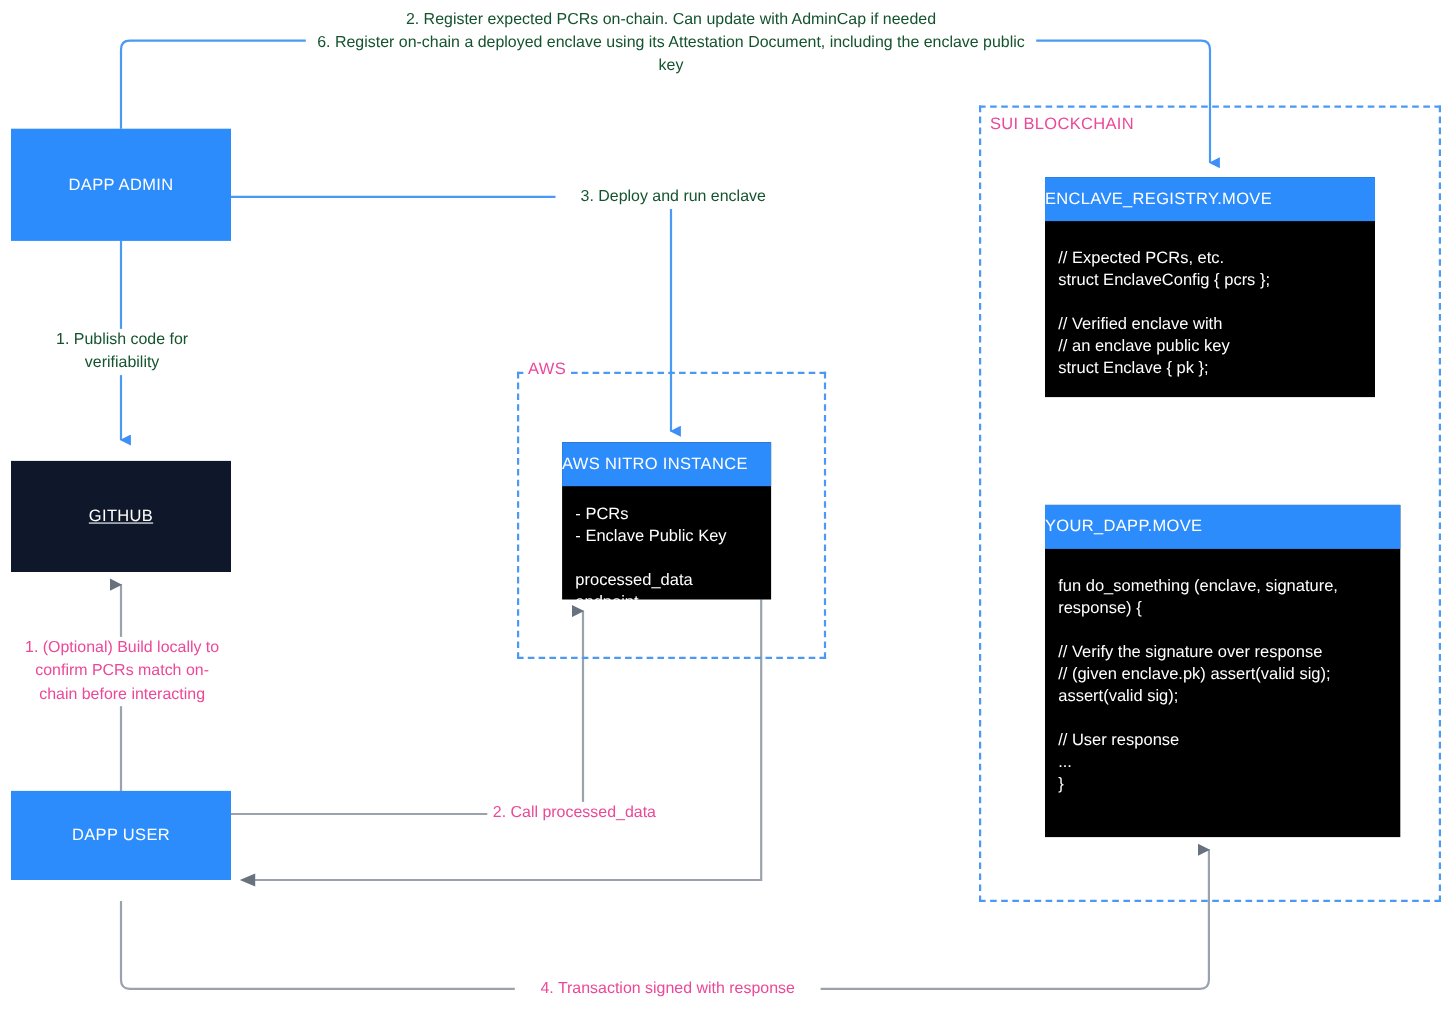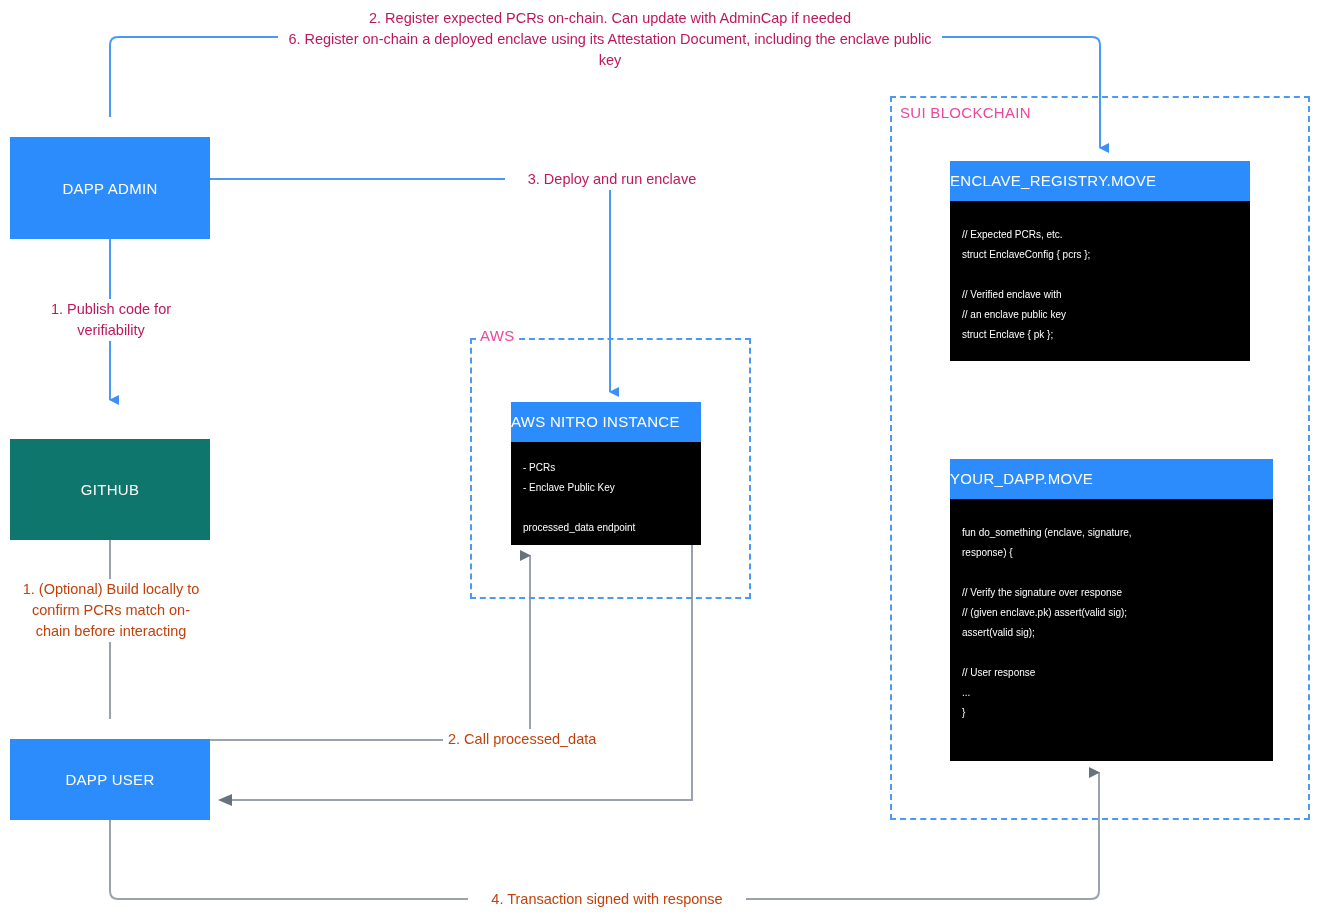--- a/index.html
+++ b/index.html
@@ -30,42 +30,41 @@
     box-sizing: border-box;
   }
   .node-solid {
     display: flex;
     align-items: center;
     justify-content: center;
     text-align: center;
     color: #ffffff;
     font-size: 15px;
     letter-spacing: 0.3px;
-    margin-top: 20px;
   }
   .fill-blue { background: #2d8cfb; }
-  .fill-black { background: #0f766e; }
+  .fill-black { background: #0f172a; text-decoration: underline; }
 
   .card {
     position: absolute;
     box-sizing: border-box;
     background: #000000;
   }
   .card-header {
     background: #2d8cfb;
     color: #ffffff;
     font-size: 15px;
     text-align: left;
     line-height: 40px;
     height: 40px;
     letter-spacing: 0.3px;
   }
   .card-body {
     color: #ffffff;
-    font-size: 10px;
+    font-size: 15px;
     line-height: 20px;
     padding: 16px 12px 12px 12px;
     white-space: pre-wrap;
   }
   .card-body-pad-top {
     padding-top: 24px;
   }
 
   .group {
     position: absolute;
@@ -84,22 +83,22 @@
 
   .lbl {
     position: absolute;
     font-size: 14.5px;
     line-height: 21px;
     text-align: center;
     background: #ffffff;
     padding: 0 5px;
     box-sizing: border-box;
   }
-  .lbl-blue { color: #be185d; }
-  .lbl-gray { color: #c2410c; }
+  .lbl-blue { color: #14532d; }
+  .lbl-gray { color: #ec4899; }
 </style>
 </head>
 <body>
 
 <div id="canvas">
 
   <svg class="wires" viewBox="0 0 1320 918">
     <defs>
       <marker id="arrow-blue" markerWidth="11" markerHeight="11" refX="5" refY="9" orient="auto" markerUnits="userSpaceOnUse">
         <path d="M0,0 L10,0 L5,10 Z" fill="#3d8ef7"></path>

